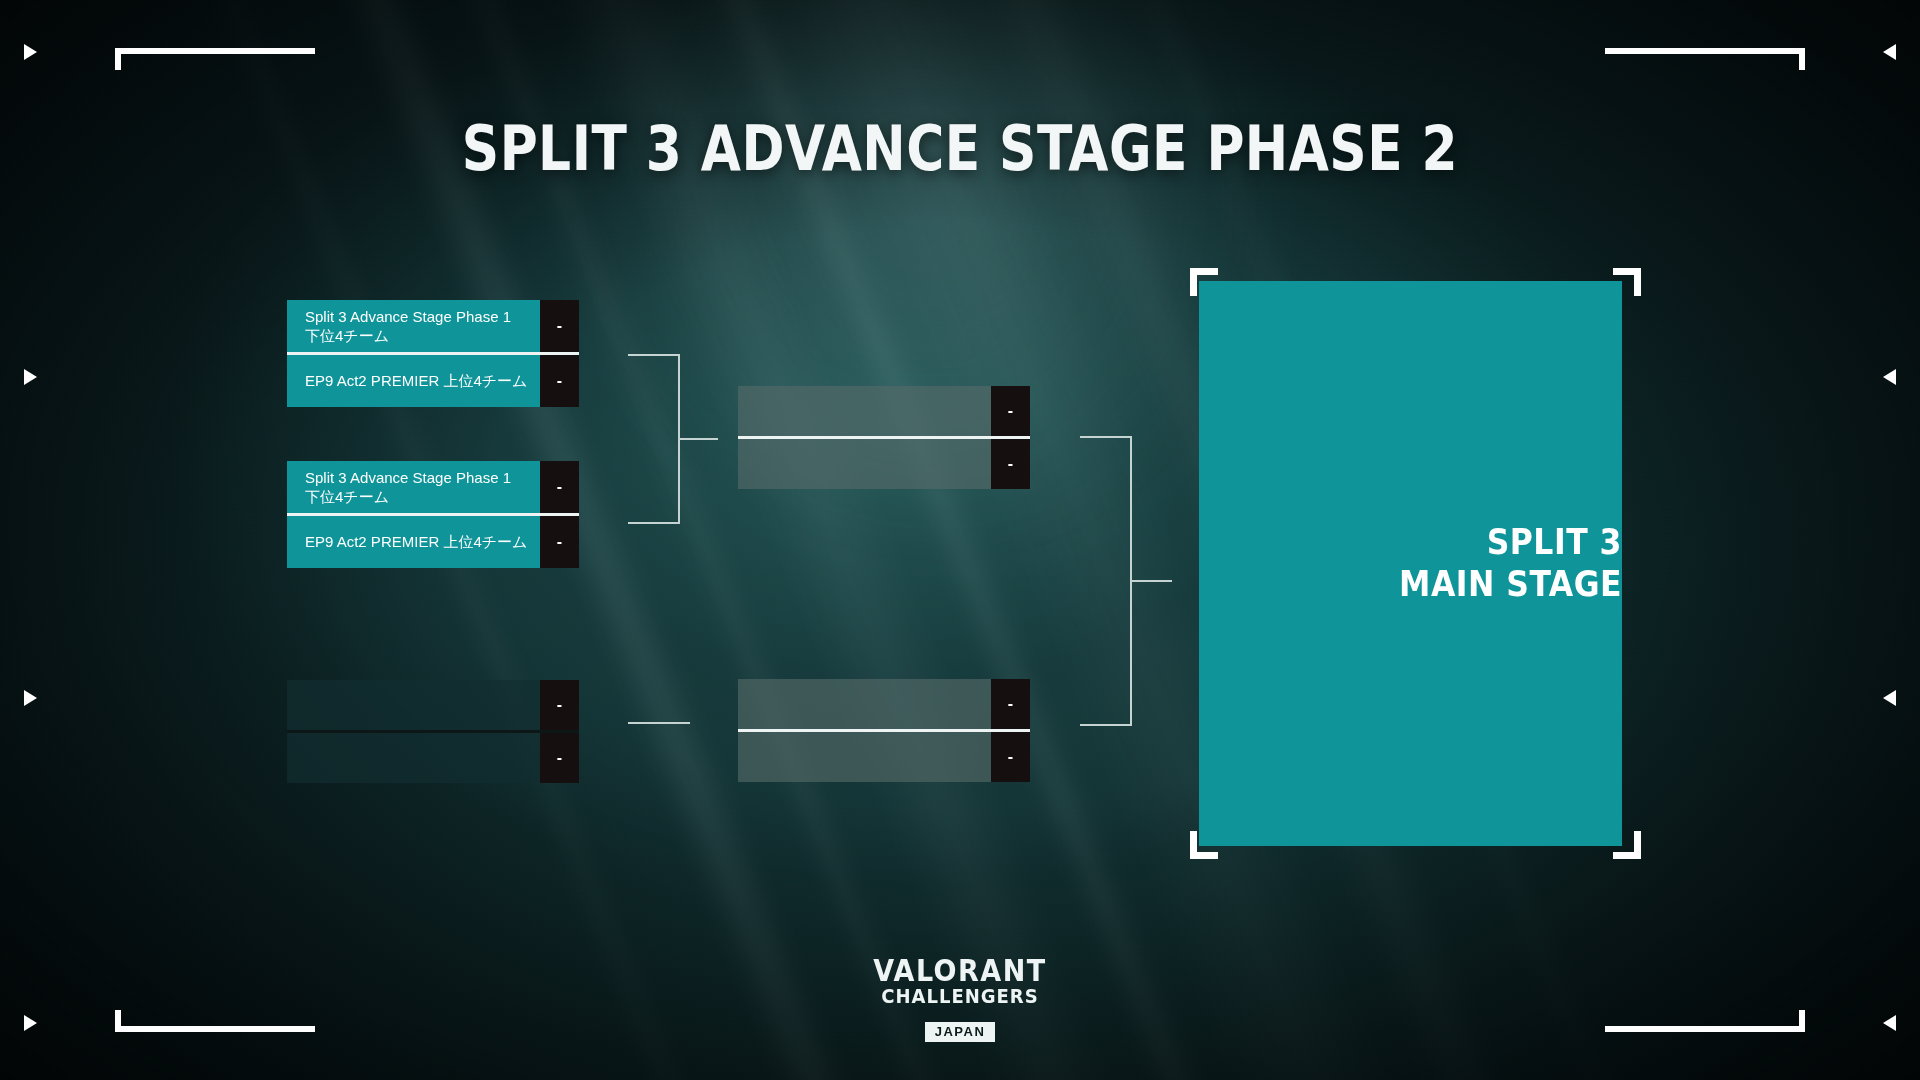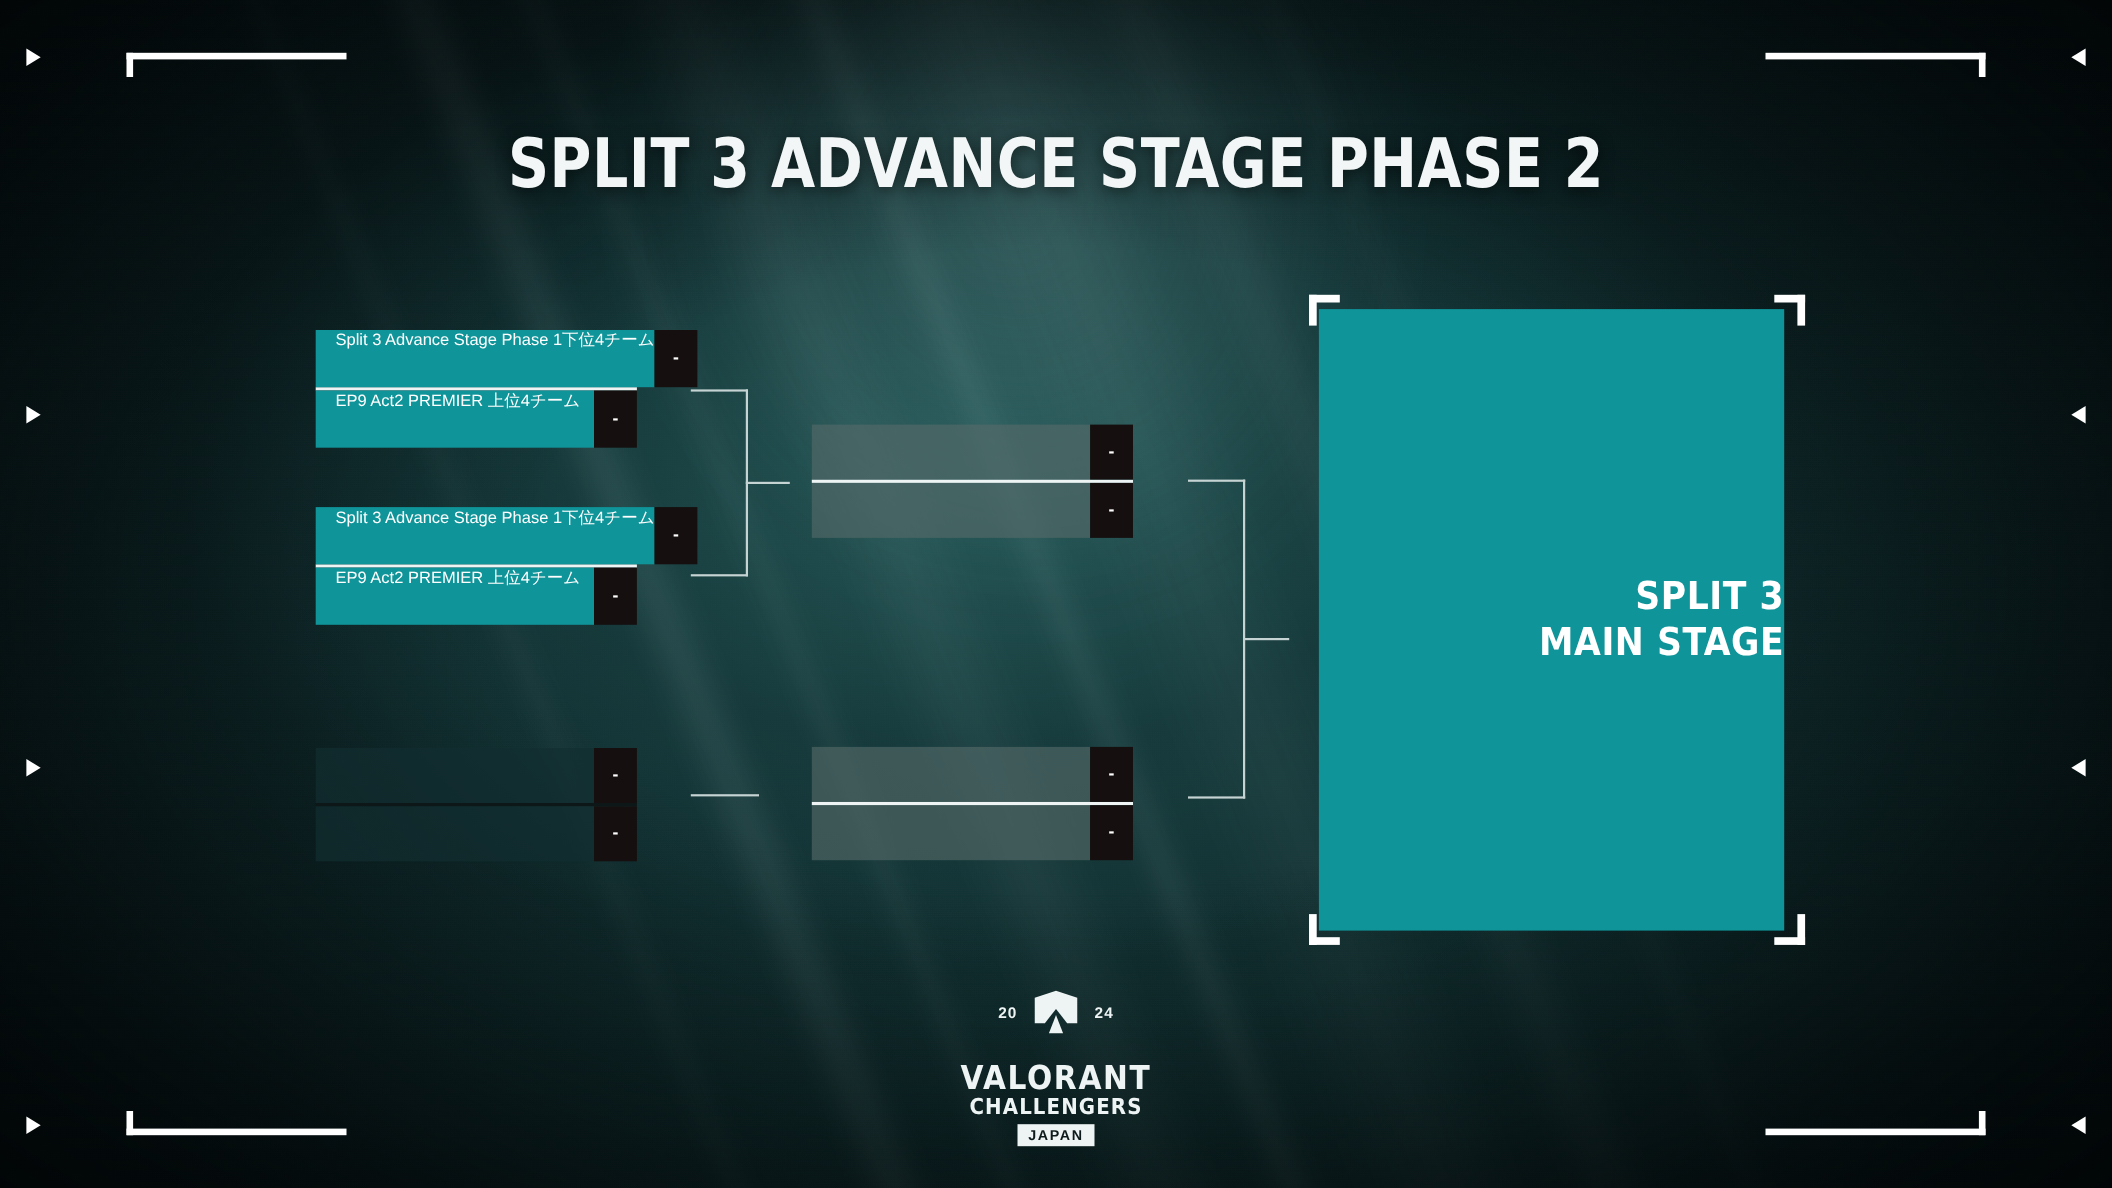--- a/index.html
+++ b/index.html
@@ -64,21 +64,21 @@
     position:absolute;top:112px;left:0;width:100%;text-align:center;
     color:#f2f6f6;font-size:62px;font-weight:700;letter-spacing:.5px;
     font-family:"DejaVu Sans Condensed","Liberation Sans Narrow","Liberation Sans",sans-serif;
     transform:scaleX(.93);text-shadow:0 3px 14px rgba(0,0,0,.55);
     font-stretch:condensed;
   }
 
   
   .match{position:absolute;}
   .row{position:relative;display:flex;align-items:center;box-sizing:border-box;}
-  .name{flex:1 1 auto;display:flex;flex-direction:row;justify-content:flex-start;
+  .name{flex:1 1 auto;display:flex;flex-direction:column;justify-content:center;
         padding:0 0 0 18px;box-sizing:border-box;height:100%;}
   .name span{color:#ffffff;font-size:15px;line-height:1.28;white-space:nowrap;}
   .score{flex:0 0 39px;height:100%;background:#15100f;display:flex;align-items:center;justify-content:center;
          color:#fff;font-size:16px;font-weight:700;}
   .filled .name{background:#0f9499;}
   .empty .name{background:rgba(18,46,48,.72);}
   .mid .name{background:rgba(86,106,105,.62);}
   .divider{height:3px;background:#eef4f4;}
   .divider.dark{background:#0d1718;}
 
@@ -116,21 +116,21 @@
   .pc-br{left:1613px;top:831px;} .pc-br .h{bottom:0;right:0;} .pc-br .v{bottom:0;right:0;}
 
   
   .logo{position:absolute;left:50%;bottom:38px;transform:translateX(-50%);width:260px;text-align:center;color:#eef4f4;}
   .logo .mark{position:relative;height:52px;display:flex;align-items:center;justify-content:center;gap:12px;}
   .logo .yr{font-size:14px;font-weight:700;letter-spacing:1px;color:#eef4f4;}
   .logo .vname{font-size:30px;font-weight:700;letter-spacing:1.5px;line-height:1;margin-top:20px;
     font-family:"DejaVu Sans Condensed","Liberation Sans Narrow","Liberation Sans",sans-serif;font-stretch:condensed;}
   .logo .cname{font-size:20px;font-weight:700;letter-spacing:1px;line-height:1.06;
     font-family:"DejaVu Sans Condensed","Liberation Sans Narrow","Liberation Sans",sans-serif;font-stretch:condensed;}
-  .logo .jp{display:inline-block;margin-top:5px;background:#eef4f4;color:#0d1a1b;
+  .logo .jp{display:inline-block;margin-top:15px;background:#eef4f4;color:#0d1a1b;
     font-size:13px;font-weight:700;letter-spacing:1.5px;padding:2px 10px 3px;}
 </style>
 </head>
 <body>
 
 <div id="stage">
 
   <div class="bg-base"></div>
   <div class="glow-top"></div>
   <div class="streaks">
@@ -291,27 +291,18 @@
   <div class="pc pc-bl">
       <i class="h"></i>
       <i class="v"></i>
     </div>
   <div class="pc pc-br">
       <i class="h"></i>
       <i class="v"></i>
     </div>
 
   <div class="logo">
-    <div class="mark">
-      <div class="yr">20</div>
-      <svg width="46" height="46" viewBox="0 0 100 100">
-        <path d="M50 8 L50 44 L28 72 L8 72 L8 22 Z" fill="#eef4f4"></path>
-        <path d="M50 8 L50 44 L72 72 L92 72 L92 22 Z" fill="#eef4f4"></path>
-        <path d="M50 56 L36 92 L64 92 Z" fill="#eef4f4"></path>
-      </svg>
-      <div class="yr">24</div>
-    </div>
     <div class="vname">VALORANT</div>
     <div class="cname">CHALLENGERS</div>
     <div class="jp">JAPAN</div>
   </div>
 
 </div>
 
 </body></html>

